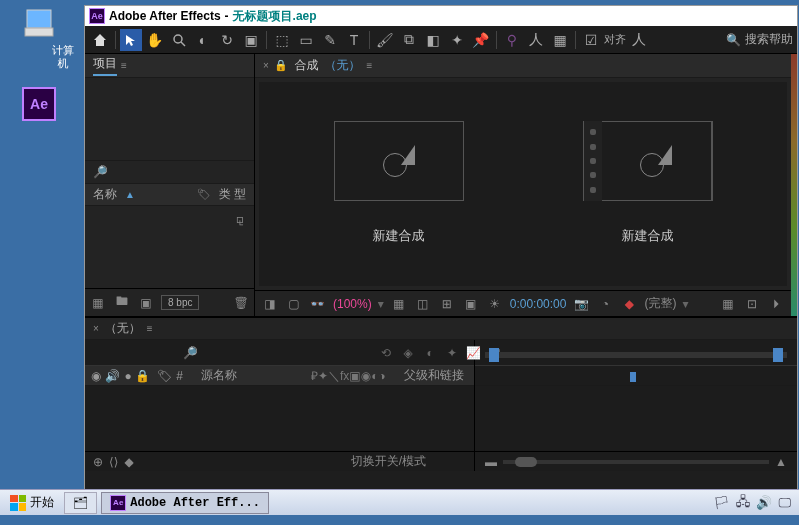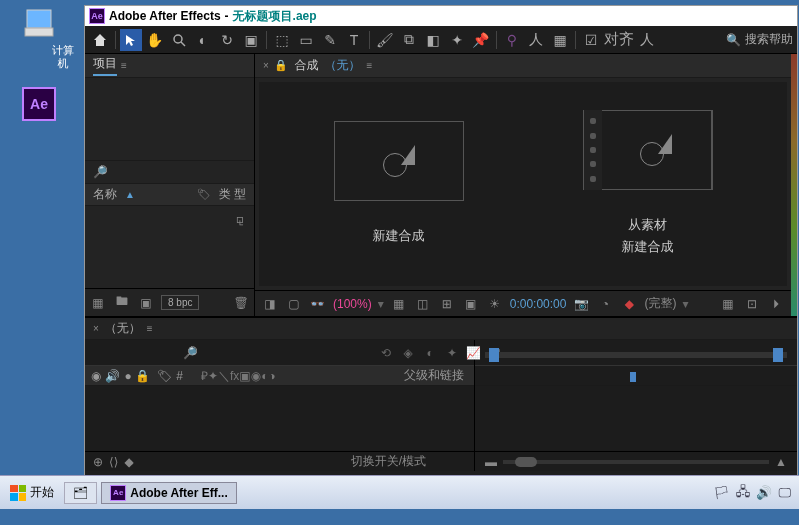--- a/index.html
+++ b/index.html
@@ -87,21 +87,21 @@
 .tl-right { flex: 1; display: flex; flex-direction: column; }
 .tl-ruler { height: 26px; border-bottom: 1px solid #333; position: relative; }
 .tl-ruler .bar { position: absolute; top: 12px; left: 10px; right: 10px; height: 6px; background: #333; }
 .tl-ruler .marker { position: absolute; top: 8px; width: 10px; height: 14px; background: #4a86c7; }
 .tl-track { flex: 1; position: relative; }
 .tl-zoom { height: 20px; border-top: 1px solid #000; display: flex; align-items: center; padding: 0 10px; gap: 6px; }
 .zoom-slider { flex: 1; height: 4px; background: #333; position: relative; }
 .zoom-slider .zknob { position: absolute; left: 12px; top: -3px; width: 22px; height: 10px; background: #555; border-radius: 5px; }
 
 
-.taskbar { position: absolute; left: 0; bottom: 16px; width: 100%; height: 34px; background: linear-gradient(#e8eef7, #c8d4e8); border-top: 1px solid #99b; display: flex; align-items: center; padding: 0 2px; }
+.taskbar { position: absolute; left: 0; bottom: 10px; width: 100%; height: 26px; background: linear-gradient(#e8eef7, #c8d4e8); border-top: 1px solid #99b; display: flex; align-items: center; padding: 0 2px; }
 .start-btn { height: 22px; display: flex; align-items: center; gap: 4px; padding: 0 8px; cursor: pointer; }
 .start-btn .winflag { width: 16px; height: 16px; display: grid; grid-template-columns: 1fr 1fr; grid-template-rows: 1fr 1fr; gap: 1px; }
 .winflag span:nth-child(1) { background: #f25022; }
 .winflag span:nth-child(2) { background: #7fba00; }
 .winflag span:nth-child(3) { background: #00a4ef; }
 .winflag span:nth-child(4) { background: #ffb900; }
 .task-item { height: 22px; display: flex; align-items: center; gap: 4px; padding: 0 8px; margin: 0 2px; border: 1px solid #aab; background: #dde4f0; cursor: pointer; font-family: "SimSun", monospace; }
 .task-item.active { background: #c8d0e0; border-color: #889; }
 .task-item .ae-sm { width: 16px; height: 16px; background: #2a0044; border: 1px solid #c080ff; color: #c080ff; font-size: 8px; font-weight: bold; display: flex; align-items: center; justify-content: center; }
 .tray { margin-left: auto; display: flex; align-items: center; gap: 6px; padding: 0 6px; color: #334; }
@@ -167,21 +167,21 @@
     <div class="tbtn">⧉</div>
     <div class="tbtn">◧</div>
     <div class="tbtn">✦</div>
     <div class="tbtn">📌</div>
     <div class="tsep"></div>
     <div class="tbtn" style="color:#7a4a8a;">⚲</div>
     <div class="tbtn">人</div>
     <div class="tbtn">▦</div>
     <div class="tsep"></div>
     <div class="tbtn">☑</div>
-    <span style="color:#aaa;font-size:15px;font-family:Liberation Serif, serif;">对齐</span>
+    <span style="color:#aaa;font-size:11px;font-family:Liberation Serif, serif;">对齐</span>
     <div class="tbtn">人</div>
     <div class="tsearch">
       <span>🔍</span>
       <span class="stxt">搜索帮助</span>
     </div>
   </div>
 
   <div class="workspace">
 
     <div class="project-panel">
@@ -232,21 +232,20 @@
                 <span></span>
                 <span></span>
                 <span></span>
                 <span></span>
                 <span></span>
               </div>
             <div style="flex:1;display:flex;align-items:center;justify-content:center;border:1.5px solid #555;border-left:none;height:80px;">
                 <div class="ae-shape"></div>
               </div>
           </div>
-          <div class="tile-label">从素材</div>
           <div class="tile-label">新建合成</div>
         </div>
       </div>
       <div class="comp-foot">
         <span class="cf">◨</span>
         <span class="cf">▢</span>
         <span class="cf">👓</span>
         <span class="pct">(100%)</span>
         <span style="color:#666">▾</span>
         <span class="cf">▦</span>
@@ -293,20 +292,21 @@
           <div class="eyecol">
             <span>◉</span>
             <span>🔊</span>
             <span>●</span>
             <span>🔒</span>
           </div>
           <div class="idxcol">
             <span>🏷</span>
             <span>#</span>
           </div>
+          <div class="namecol">源名称</div>
           <div class="midcol">
             <span>₽✦＼fx▣◉◐◑</span>
           </div>
           <div class="parentcol">父级和链接</div>
         </div>
         <div class="tl-content"></div>
         <div class="tl-foot">
           <span>⊕</span>
           <span>⟨⟩</span>
           <span>◆</span>
@@ -343,21 +343,21 @@
         <span></span>
         <span></span>
       </div>
     <span>开始</span>
   </div>
   <div class="task-item">
     <span>🗂</span>
   </div>
   <div class="task-item active">
     <div class="ae-sm">Ae</div>
-    <span style="font-weight:bold;font-family:Liberation Sans, sans-serif;">Adobe After Eff...</span>
+    <span style="font-weight:bold;font-family:Liberation Mono, monospace;">Adobe After Eff...</span>
   </div>
   <div class="tray">
     <span>🏳</span>
     <span>🖧</span>
     <span>🔊</span>
     <span>🖵</span>
   </div>
 </div>
 
 </body></html>

